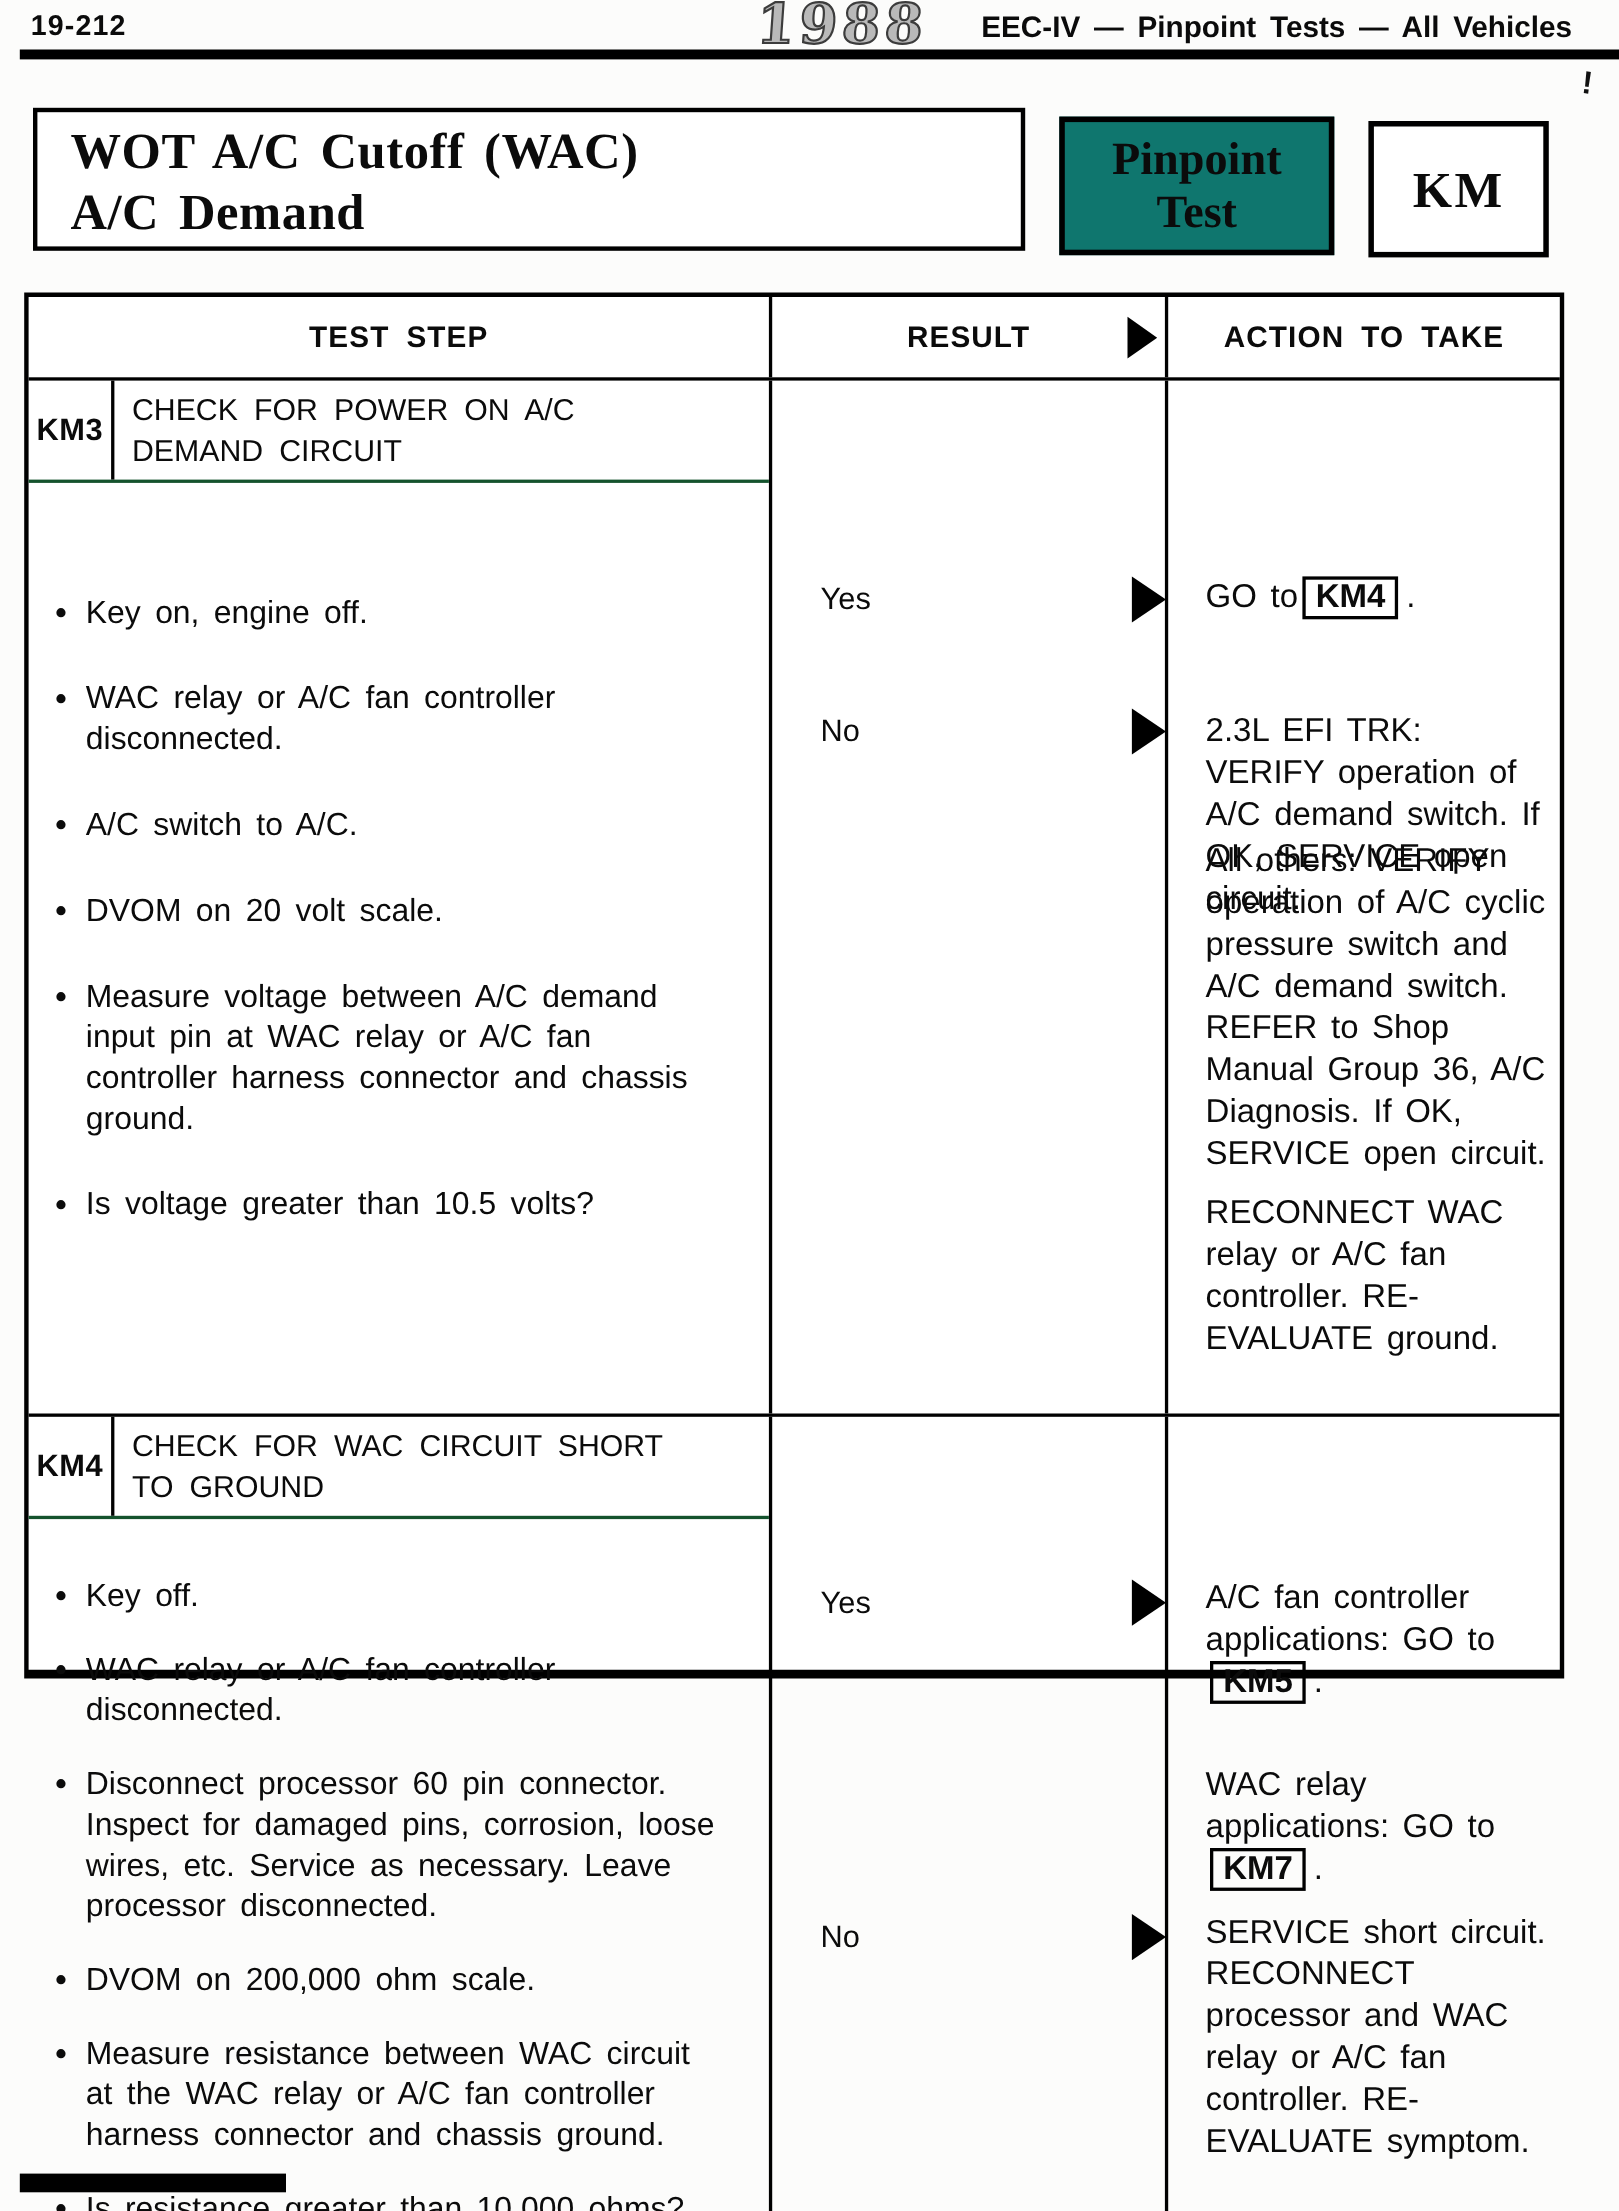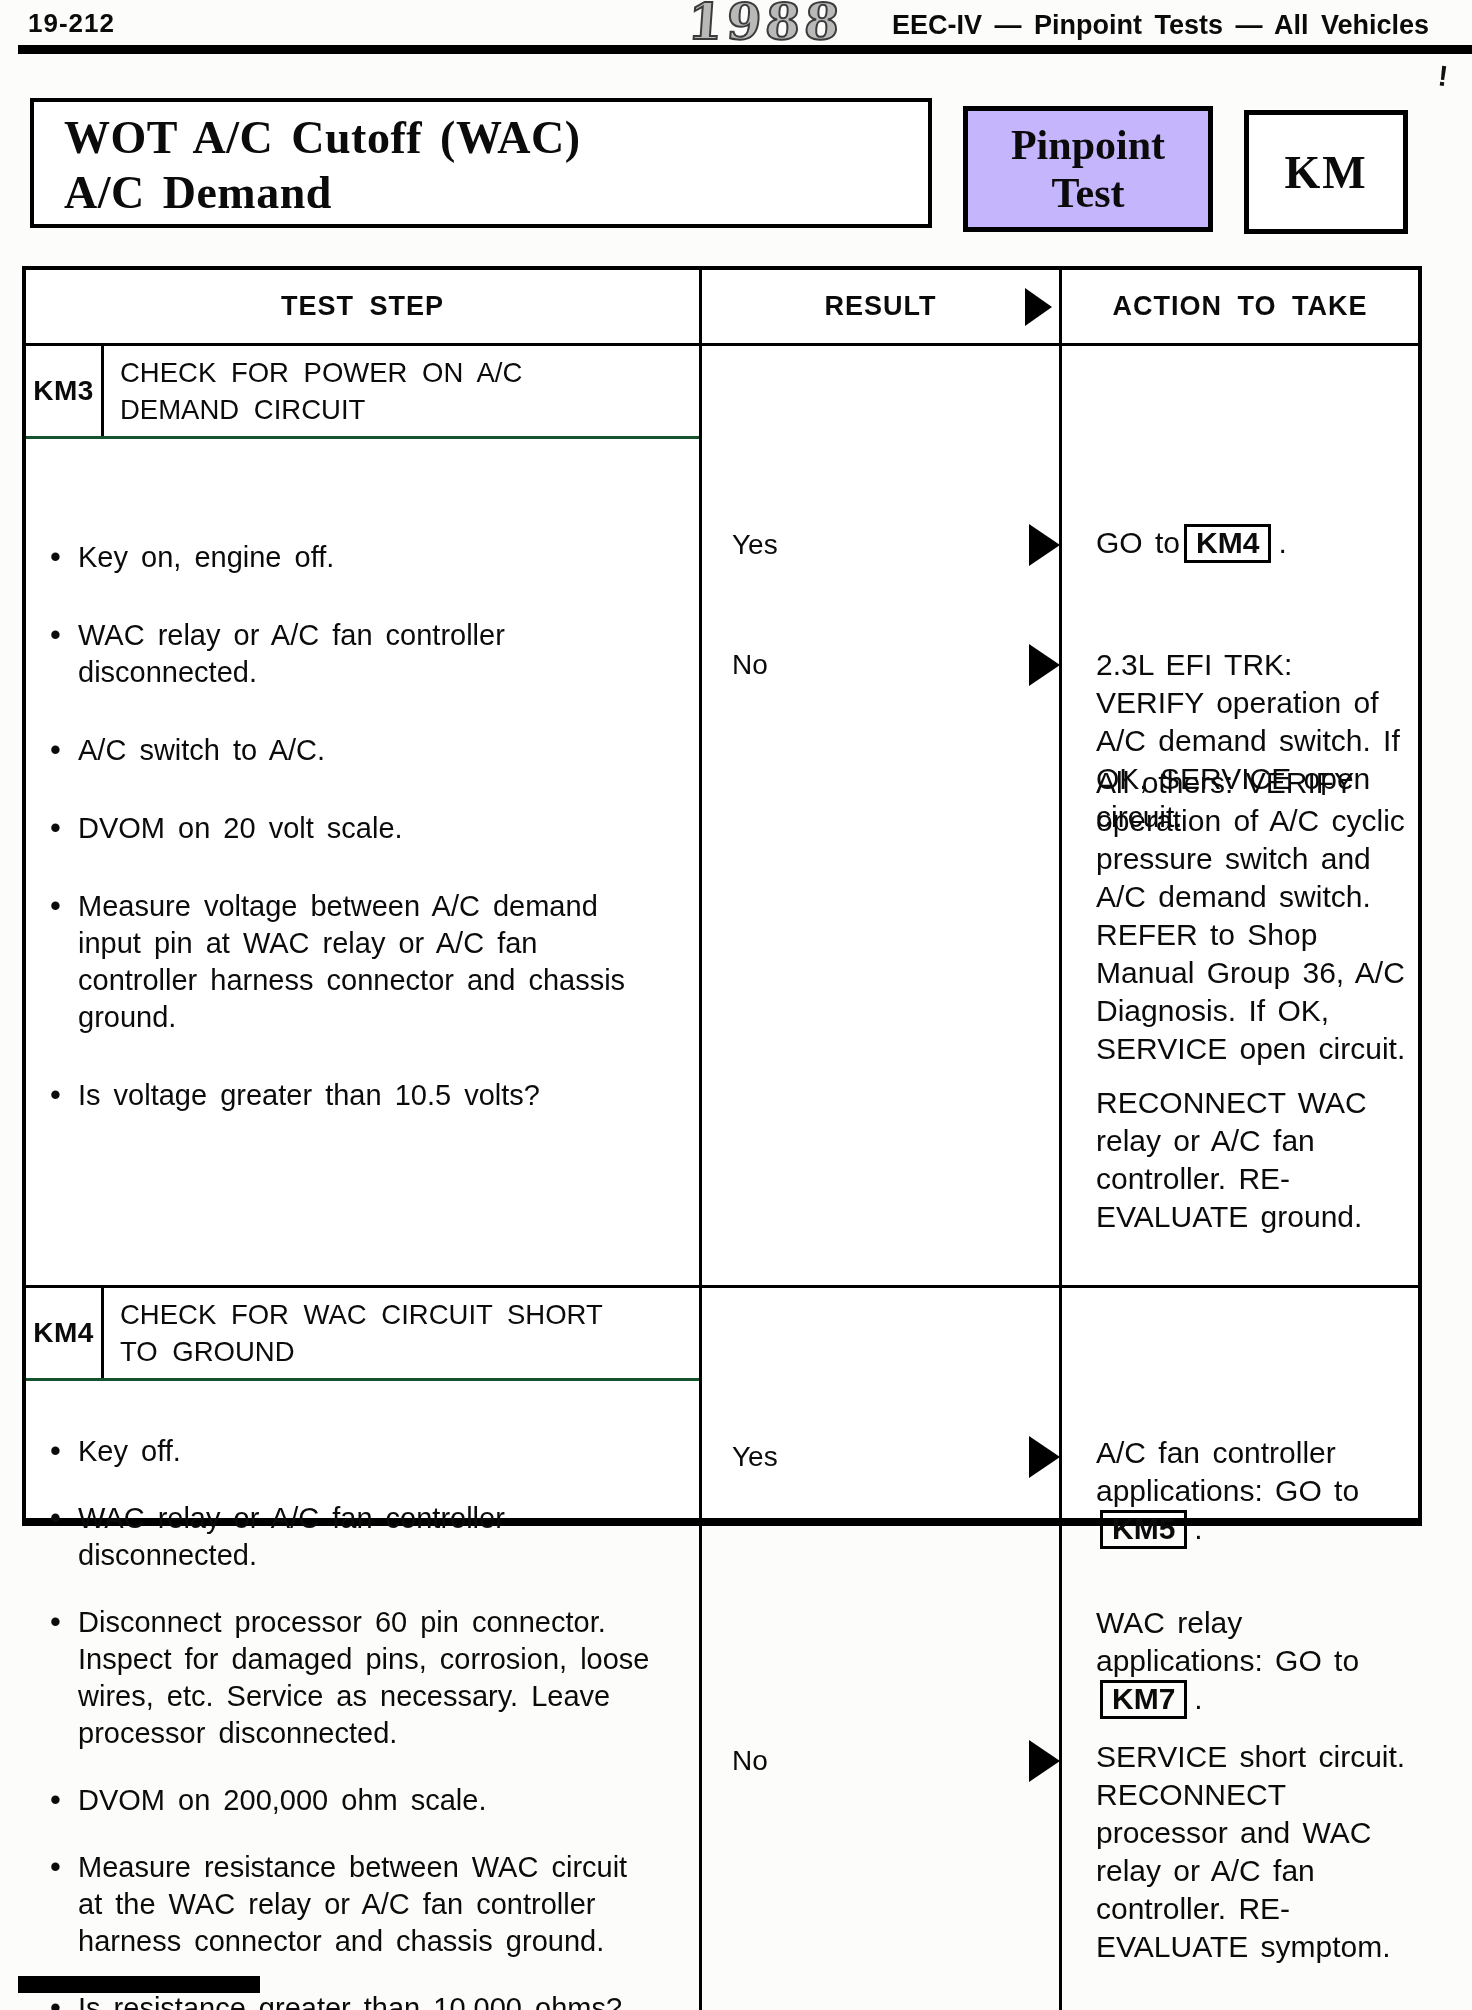--- a/index.html
+++ b/index.html
@@ -21,21 +21,21 @@
     transform:skewX(-4deg);
   }
   .hdr-title { position:absolute; left:892px; top:10px; font-size:27px; font-weight:700; word-spacing:5px; white-space:nowrap; }
   .hdr-bar { position:absolute; left:18px; top:45px; width:1454px; height:9px; background:#000; }
   .artifact { position:absolute; left:1438px; top:60px; font-size:29px; font-weight:700; transform:rotate(7deg); color:#111; }
 
   
   .title-box { position:absolute; left:30px; top:98px; width:902px; height:130px; border:4px solid #000; padding:8px 0 16px 30px; background:#fff; }
   .title-text { font-family:"Liberation Serif", serif; font-weight:700; font-size:46px; line-height:55px; letter-spacing:0.5px; word-spacing:6px; }
   .badge-pinpoint {
-    position:absolute; left:963px; top:106px; width:250px; height:126px; border:5px solid #000; background:#c4b5fd;
+    position:absolute; left:963px; top:106px; width:250px; height:126px; border:5px solid #000; background:#0f766e;
     display:flex; flex-direction:column; justify-content:center; align-items:center;
     font-family:"Liberation Serif", serif; font-weight:700; font-size:42px; line-height:48px;
   }
   .badge-km {
     position:absolute; left:1244px; top:110px; width:164px; height:124px; border:5px solid #000; background:#fff;
     display:flex; justify-content:center; align-items:center;
     font-family:"Liberation Serif", serif; font-weight:700; font-size:46px; letter-spacing:2px;
   }
 
   
@@ -64,21 +64,21 @@
   .sec-title { flex:1; padding:8px 20px 8px 16px; font-size:27.5px; line-height:37px; word-spacing:7px; max-width:520px; }
 
   .steps { list-style:none; }
   .sec-km3 .steps { padding:100px 48px 0 24px; }
   .sec-km4 .steps { padding:52px 48px 0 24px; }
   .steps li { position:relative; padding-left:28px; font-size:29px; line-height:37px; word-spacing:5px; }
   .sec-km3 .steps li { margin-bottom:41px; }
   .sec-km4 .steps li { margin-bottom:30px; }
   .steps li::before { content:"\2022"; position:absolute; left:0; top:-1px; font-size:31px; }
 
-  .res-row { position:absolute; left:0; right:0; display:flex; align-items:center; justify-content:space-between; padding-left:30px; }
+  .res-row { position:absolute; left:0; right:0; display:flex; align-items:center; justify-content:space-between; padding-left:44px; }
   .res-lbl { font-size:28px; word-spacing:4px; }
   .res-arrow { width:0; height:0; border-top:21px solid transparent; border-bottom:21px solid transparent; border-left:31px solid #000; margin-right:-1px; }
   .sec-km3 .res-yes { top:178px; }
   .sec-km3 .res-no  { top:298px; }
   .sec-km4 .res-yes { top:148px; }
   .sec-km4 .res-no  { top:452px; }
 
   .act { position:absolute; left:34px; right:12px; font-size:30px; line-height:38px; word-spacing:4px; }
   .sec-km3 .act-1 { top:178px; }
   .sec-km3 .act-2 { top:300px; }

